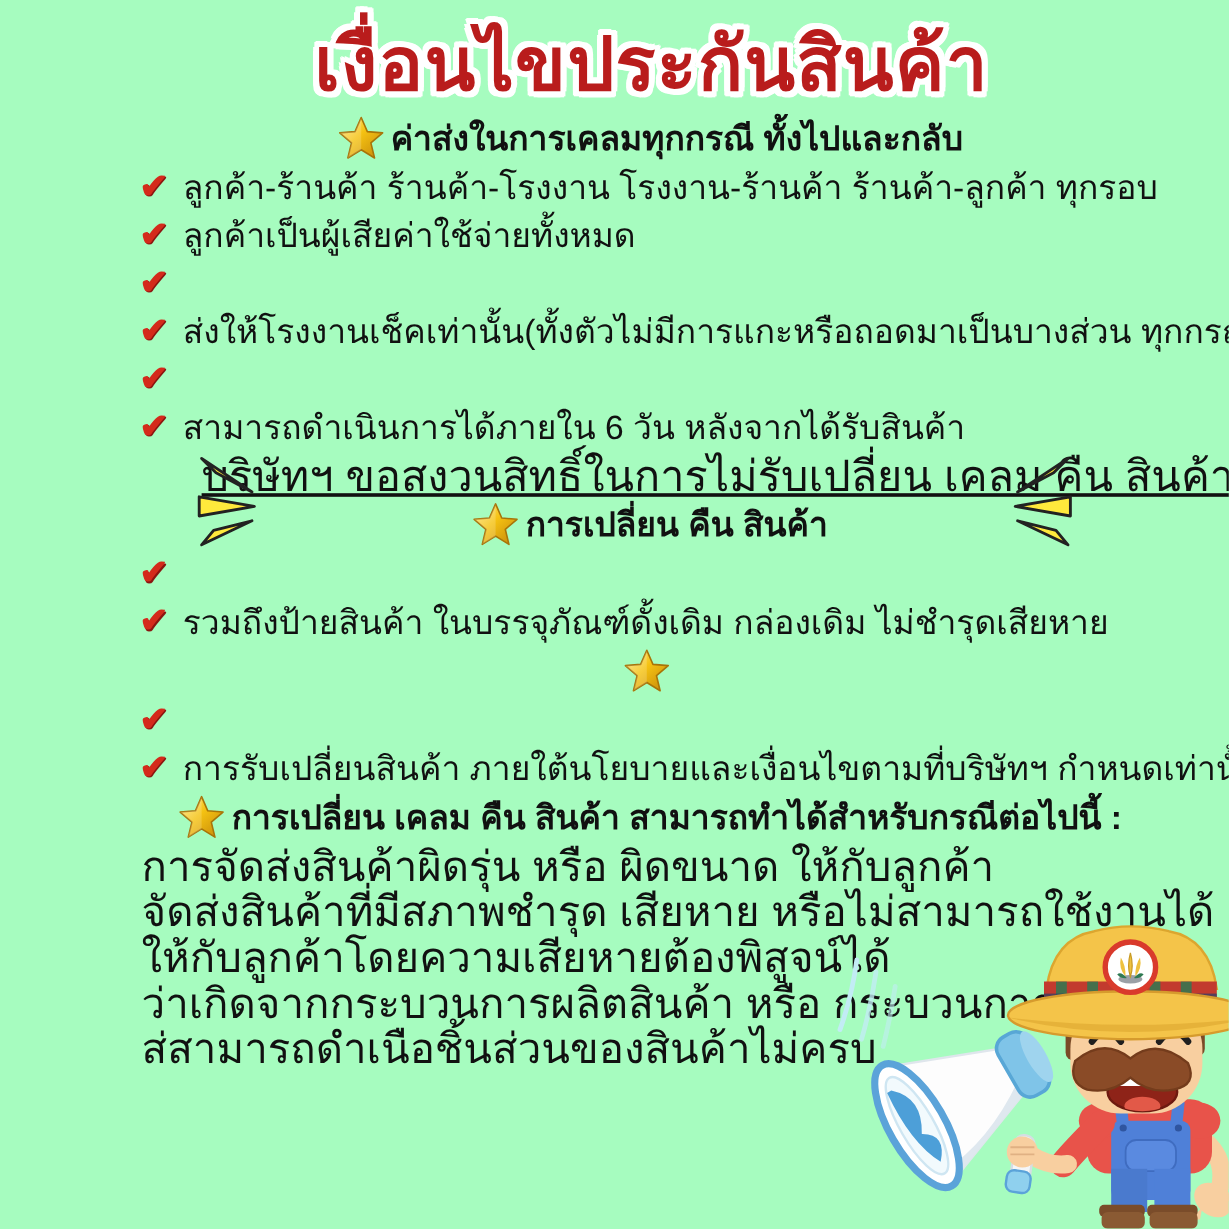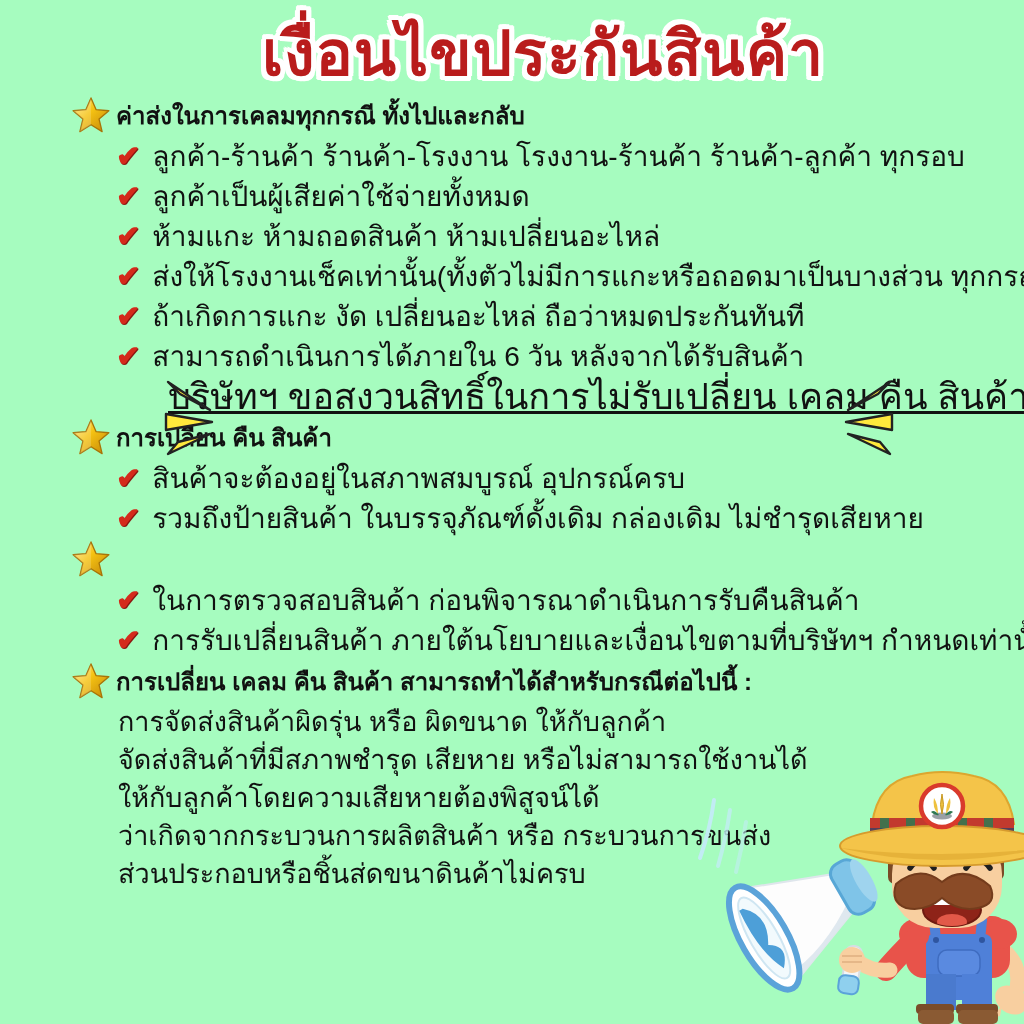--- a/index.html
+++ b/index.html
@@ -14,23 +14,23 @@
     text-align:center;font-size:62px;font-weight:bold;color:#b91c1c;
     letter-spacing:1px;
     text-shadow:
       -4px -4px 0 #fff, 4px -4px 0 #fff, -4px 4px 0 #fff, 4px 4px 0 #fff,
       -5px 0 0 #fff, 5px 0 0 #fff, 0 -5px 0 #fff, 0 5px 0 #fff,
       -3px -5px 0 #fff, 3px 5px 0 #fff, -5px 3px 0 #fff, 5px -3px 0 #fff;
     margin-left: 19px;
   }
   #content{position:absolute;left:72px;top:94px;width:940px;}
   .row{display:flex;align-items:center;}
-  .hrow{height:42px;font-size:24px;font-weight:600;}
+  .hrow{height:42px;font-size:28px;font-weight:600;justify-content:center;}
   .irow{height:40px;padding-left:44px;font-size:28px;}
-  .prow{height:38px;padding-left:46px;font-size:27px;}
+  .prow{height:38px;padding-left:46px;font-size:35px;}
   .star{width:38px;height:38px;margin-right:6px;flex:0 0 auto;}
   .check{
     color:#d42a1b;font-size:29px;font-weight:bold;margin-right:12px;
     text-shadow:1px 1px 0 #8a1510;flex:0 0 auto;line-height:1;
   }
   .hl{position:relative;width:720px;margin-left:96px;text-align:center;}
   .hlrow{height:40px;display:flex;align-items:center;justify-content:flex-start;font-size:36px;text-decoration:underline;}
   .burst{position:absolute;width:58px;height:76px;top:4px;}
   .burst.left{left:-4px;}
   .burst.right{right:-6px;transform:scaleX(-1);}
@@ -75,29 +75,27 @@
     <span class="check">✔</span>
     <span class="txt">ลูกค้า-ร้านค้า ร้านค้า-โรงงาน โรงงาน-ร้านค้า ร้านค้า-ลูกค้า ทุกรอบ</span>
   </div>
   <div class="row irow">
     <span class="check">✔</span>
     <span class="txt">ลูกค้าเป็นผู้เสียค่าใช้จ่ายทั้งหมด</span>
   </div>
 
   <div class="row irow">
     <span class="check">✔</span>
-    <span class="txt">ห้ามแกะ ห้ามถอดสินค้า ห้ามเปลี่ยนอะไหล่</span>
   </div>
   <div class="row irow">
     <span class="check">✔</span>
     <span class="txt">ส่งให้โรงงานเช็คเท่านั้น(ทั้งตัวไม่มีการแกะหรือถอดมาเป็นบางส่วน ทุกกรณี )</span>
   </div>
   <div class="row irow">
     <span class="check">✔</span>
-    <span class="txt">ถ้าเกิดการแกะ งัด เปลี่ยนอะไหล่ ถือว่าหมดประกันทันที</span>
   </div>
 
   <div class="row irow">
     <span class="check">✔</span>
     <span class="txt">สามารถดำเนินการได้ภายใน 6 วัน หลังจากได้รับสินค้า</span>
   </div>
   <div class="hl">
     <svg class="burst left">
         <use href="#rays"></use>
       </svg>
@@ -110,35 +108,33 @@
   </div>
 
   <div class="row hrow">
     <svg class="star">
         <use href="#star"></use>
       </svg>
     <span class="txt">การเปลี่ยน คืน สินค้า</span>
   </div>
   <div class="row irow">
     <span class="check">✔</span>
-    <span class="txt">สินค้าจะต้องอยู่ในสภาพสมบูรณ์ อุปกรณ์ครบ</span>
   </div>
   <div class="row irow">
     <span class="check">✔</span>
     <span class="txt">รวมถึงป้ายสินค้า ในบรรจุภัณฑ์ดั้งเดิม กล่องเดิม ไม่ชำรุดเสียหาย</span>
   </div>
 
   <div class="row hrow">
     <svg class="star">
         <use href="#star"></use>
       </svg>
   </div>
   <div class="row irow">
     <span class="check">✔</span>
-    <span class="txt">ในการตรวจสอบสินค้า ก่อนพิจารณาดำเนินการรับคืนสินค้า</span>
   </div>
   <div class="row irow">
     <span class="check">✔</span>
     <span class="txt">การรับเปลี่ยนสินค้า ภายใต้นโยบายและเงื่อนไขตามที่บริษัทฯ กำหนดเท่านั้น</span>
   </div>
 
   <div class="row hrow">
     <svg class="star">
         <use href="#star"></use>
       </svg>
@@ -150,21 +146,21 @@
   <div class="row prow">
     <span class="txt">จัดส่งสินค้าที่มีสภาพชำรุด เสียหาย หรือไม่สามารถใช้งานได้</span>
   </div>
   <div class="row prow">
     <span class="txt">ให้กับลูกค้าโดยความเสียหายต้องพิสูจน์ได้</span>
   </div>
   <div class="row prow">
     <span class="txt">ว่าเกิดจากกระบวนการผลิตสินค้า หรือ กระบวนการขนส่ง</span>
   </div>
   <div class="row prow">
-    <span class="txt">ส่วนประกอบหรือชิ้นส่ดขนาดินค้าไม่ครบ</span>
+    <span class="txt">ส่สามารถดำเนือชิ้นส่วนของสินค้าไม่ครบ</span>
   </div>
 
 </div>
 
 <svg id="farmer" width="344" height="264" viewBox="0 0 344 264">
 
   <g stroke="#c2ecf4" stroke-width="4" fill="none" stroke-linecap="round">
     <path d="M34,40 Q30,70 20,98"></path>
     <path d="M50,50 Q46,78 38,106" opacity="0.8"></path>
     <path d="M66,62 Q62,88 56,112" opacity="0.6"></path>

